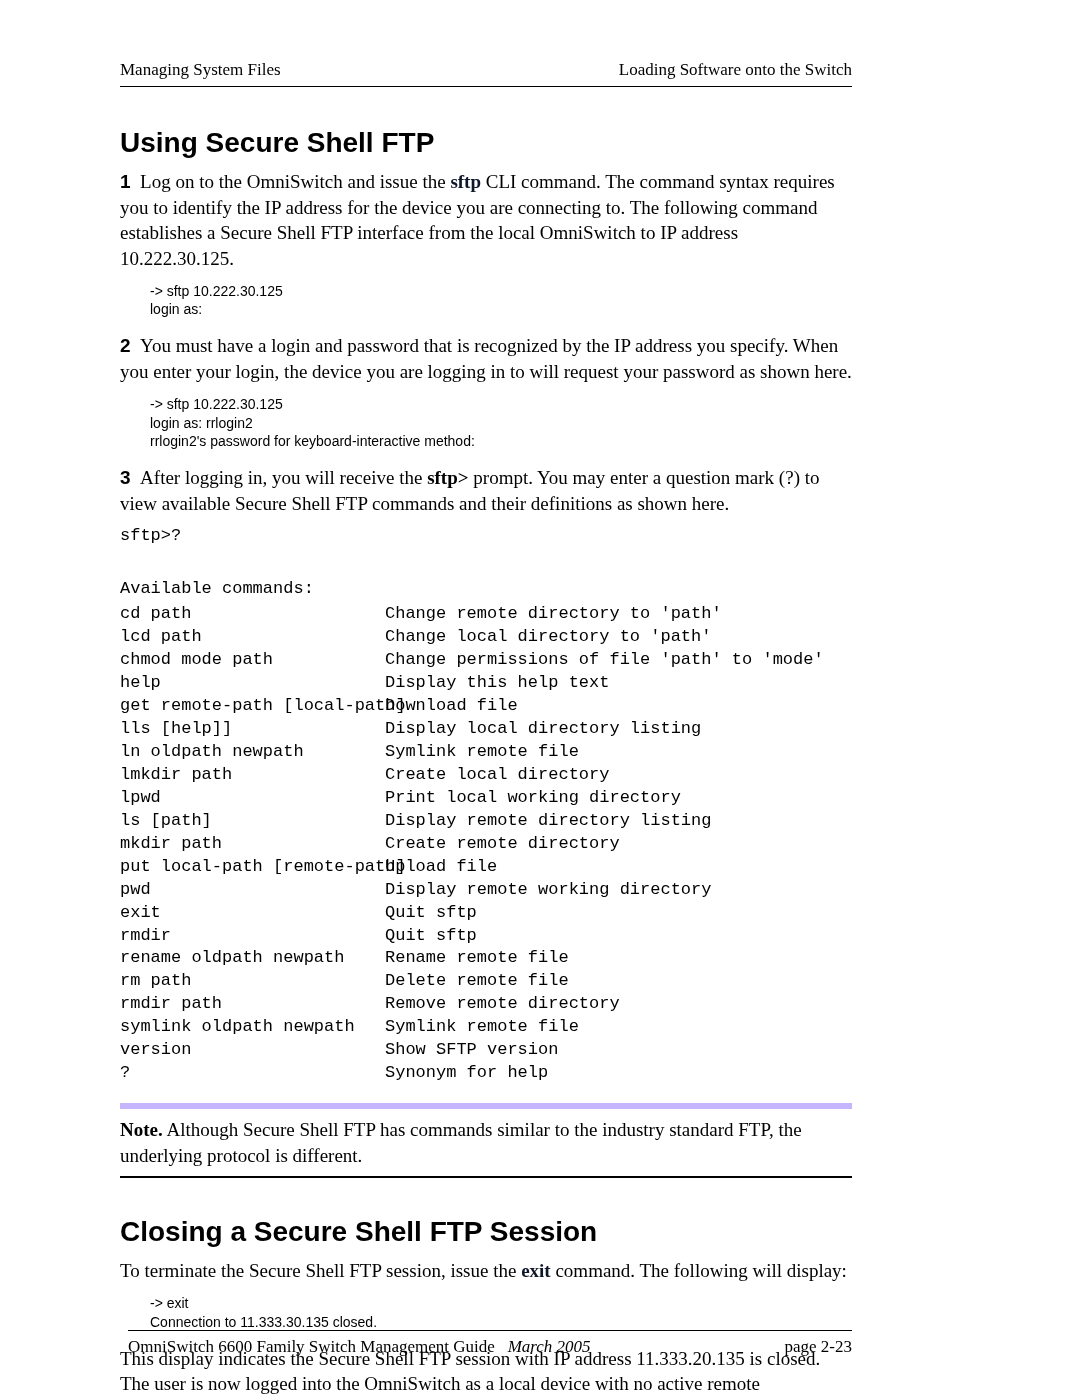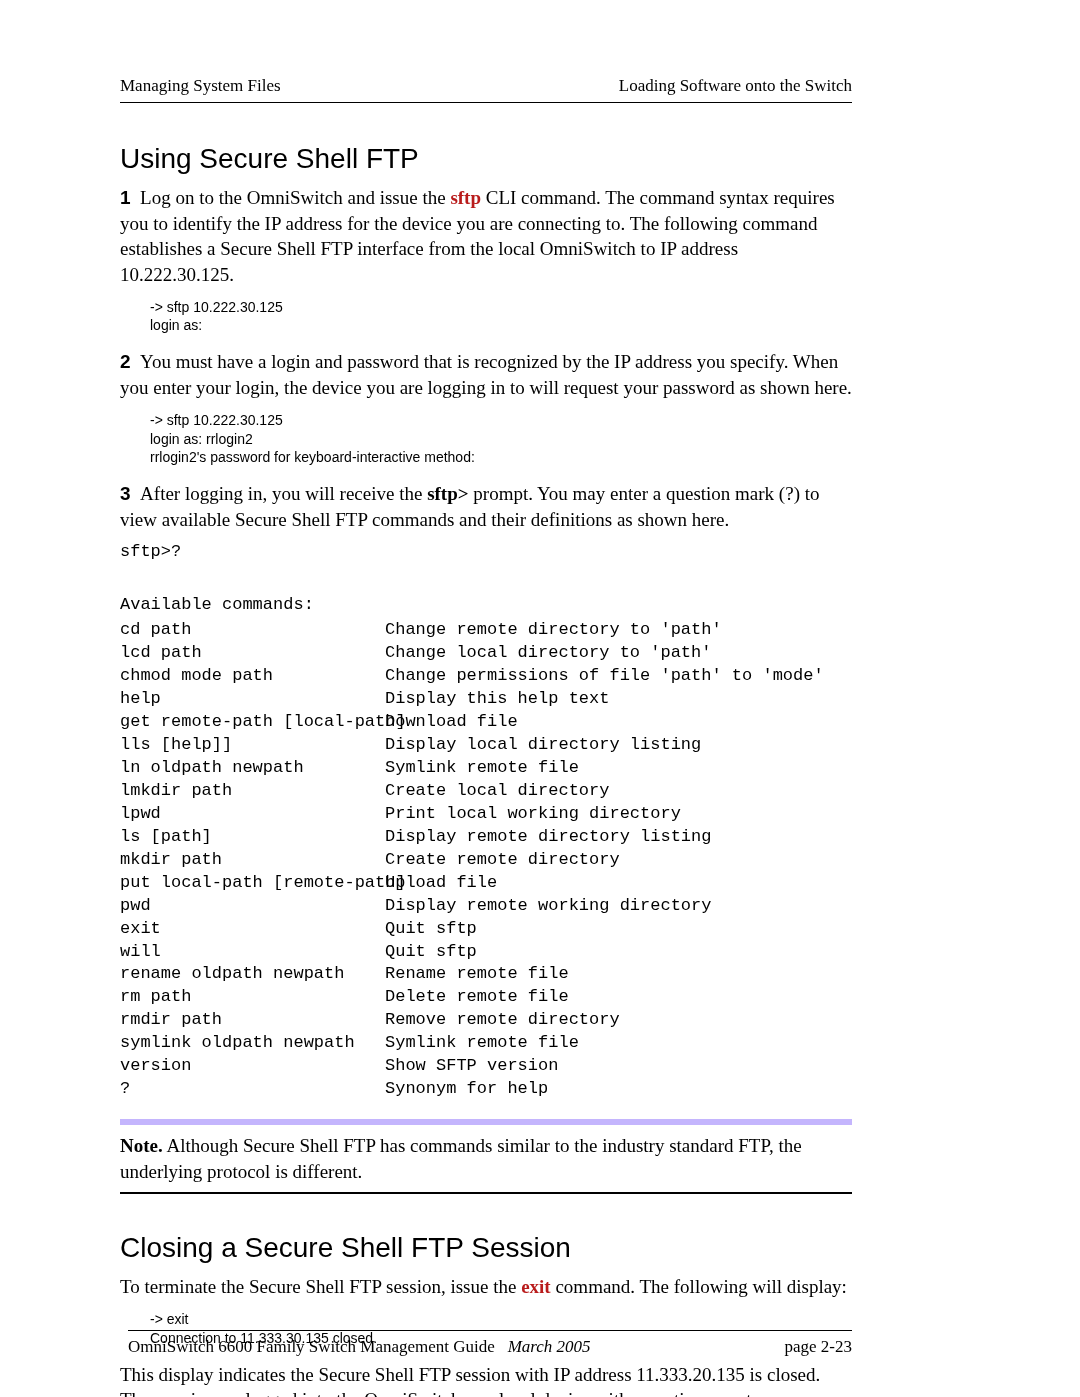--- a/index.html
+++ b/index.html
@@ -6,49 +6,49 @@
     margin: 0;
     padding: 0;
     background: #fff;
     font-family: "Times New Roman", Times, serif;
     color: #000;
   }
   .page {
     width: 972px;
     height: 1397px;
     box-sizing: border-box;
-    padding: 76px 120px 40px 120px;
+    padding: 60px 120px 40px 120px;
     position: relative;
   }
   .running-head {
     display: flex;
     justify-content: space-between;
     font-size: 17px;
     border-bottom: 1px solid #000;
     padding-bottom: 6px;
     margin-bottom: 40px;
   }
   h2.section {
     font-family: Arial, Helvetica, sans-serif;
-    font-weight: 400;
+    font-weight: 700;
     font-size: 28px;
     margin: 18px 0 10px 0;
   }
   p.body {
     font-size: 19px;
     line-height: 1.35;
     margin: 6px 0 8px 0;
   }
   .step-num {
     font-family: Arial, Helvetica, sans-serif;
     font-weight: 800;
     font-size: 19px;
   }
   .cmd-link {
-    color: #b91c1c;
+    color: #0f172a;
     font-weight: bold;
   }
   .inline-bold {
     font-weight: bold;
   }
   pre.terminal {
     font-family: Liberation Sans, sans-serif;
     font-size: 14px;
     line-height: 1.35;
     white-space: pre;
@@ -188,21 +188,21 @@
       </div>
       <div class="cmd-row">
         <div class="cmd-col1">pwd</div>
         <div class="cmd-col2">Display remote working directory</div>
       </div>
       <div class="cmd-row">
         <div class="cmd-col1">exit</div>
         <div class="cmd-col2">Quit sftp</div>
       </div>
       <div class="cmd-row">
-        <div class="cmd-col1">will</div>
+        <div class="cmd-col1">rmdir</div>
         <div class="cmd-col2">Quit sftp</div>
       </div>
       <div class="cmd-row">
         <div class="cmd-col1">rename oldpath newpath</div>
         <div class="cmd-col2">Rename remote file</div>
       </div>
       <div class="cmd-row">
         <div class="cmd-col1">rm path</div>
         <div class="cmd-col2">Delete remote file</div>
       </div>

